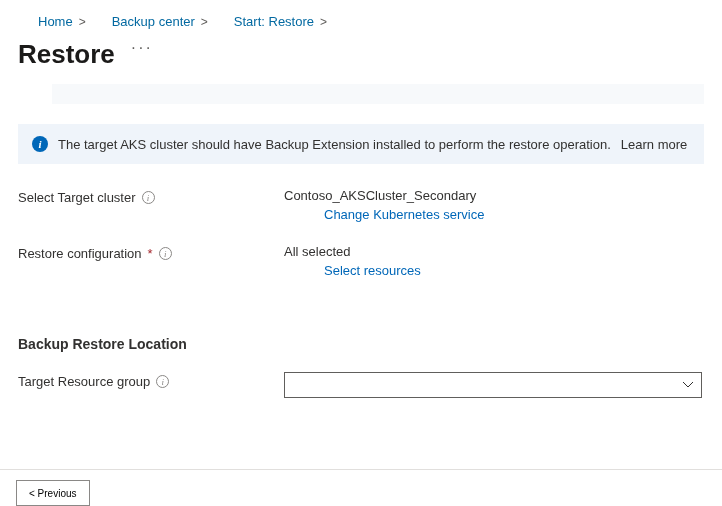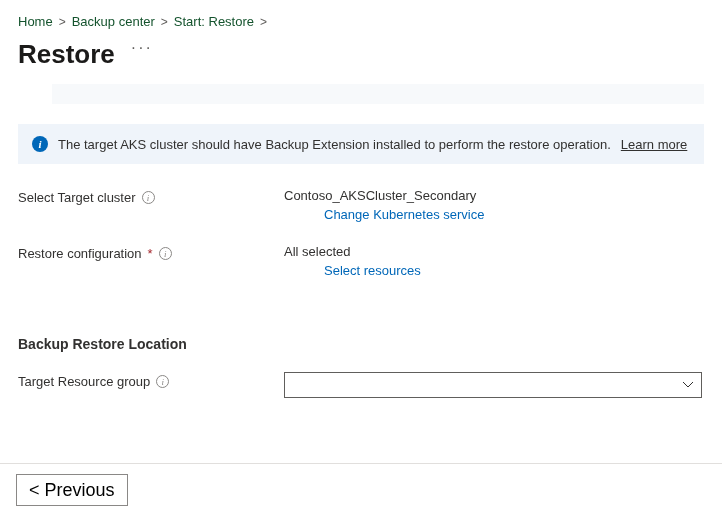--- a/index.html
+++ b/index.html
@@ -13,21 +13,21 @@
     position: relative;
     overflow: hidden;
   }
   .breadcrumb {
     display: flex;
     align-items: center;
     gap: 6px;
     padding: 14px 18px 6px 18px;
     font-size: 13px;
   }
-  .breadcrumb a { color: #14532d; text-decoration: none; cursor: pointer; }
+  .breadcrumb a { color: #0369a1; text-decoration: none; cursor: pointer; margin-left: 20px; }
   .breadcrumb .sep { color: #605e5c; font-size: 12px; }
   .page-header {
     display: flex;
     align-items: flex-start;
     gap: 16px;
     padding: 4px 18px 14px 18px;
   }
   .page-title {
     font-size: 26px;
     font-weight: 600;
@@ -58,21 +58,21 @@
     color: #fff;
     font-size: 11px;
     font-weight: 700;
     display: flex;
     align-items: center;
     justify-content: center;
     flex: 0 0 16px;
     font-family: Georgia, serif;
     font-style: italic;
   }
-  .info-banner .learn { color: #323130; text-decoration: underline; cursor:pointer;text-align:center; }
+  .info-banner .learn { color: #323130; cursor:pointer;text-align:center; }
   .form { padding-left: 0; }
   .row {
     display: flex;
     align-items: flex-start;
     margin-bottom: 22px;
   }
   .row .label {
     width: 266px;
     display: flex;
     align-items: center;
@@ -120,22 +120,22 @@
   .footer {
     position: absolute;
     left: 0; right: 0; bottom: 0;
     border-top: 1px solid #e1dfdd;
     padding: 10px 16px 0 16px;
     display: flex;
     gap: 12px;
     background:#fff;
   }
   .btn {
-    height: 32px;
-    font-size: 18px;
+    height: 26px;
+    font-size: 10px;
     padding: 4px 12px;
     border: 1px solid #8a8886;
     background: #fff;
     cursor: pointer;
     display:inline-flex; align-items:center;
   }
   .btn.primary {
     background: #0067b8;
     color: #fff;
     border: 1px solid #0067b8;

